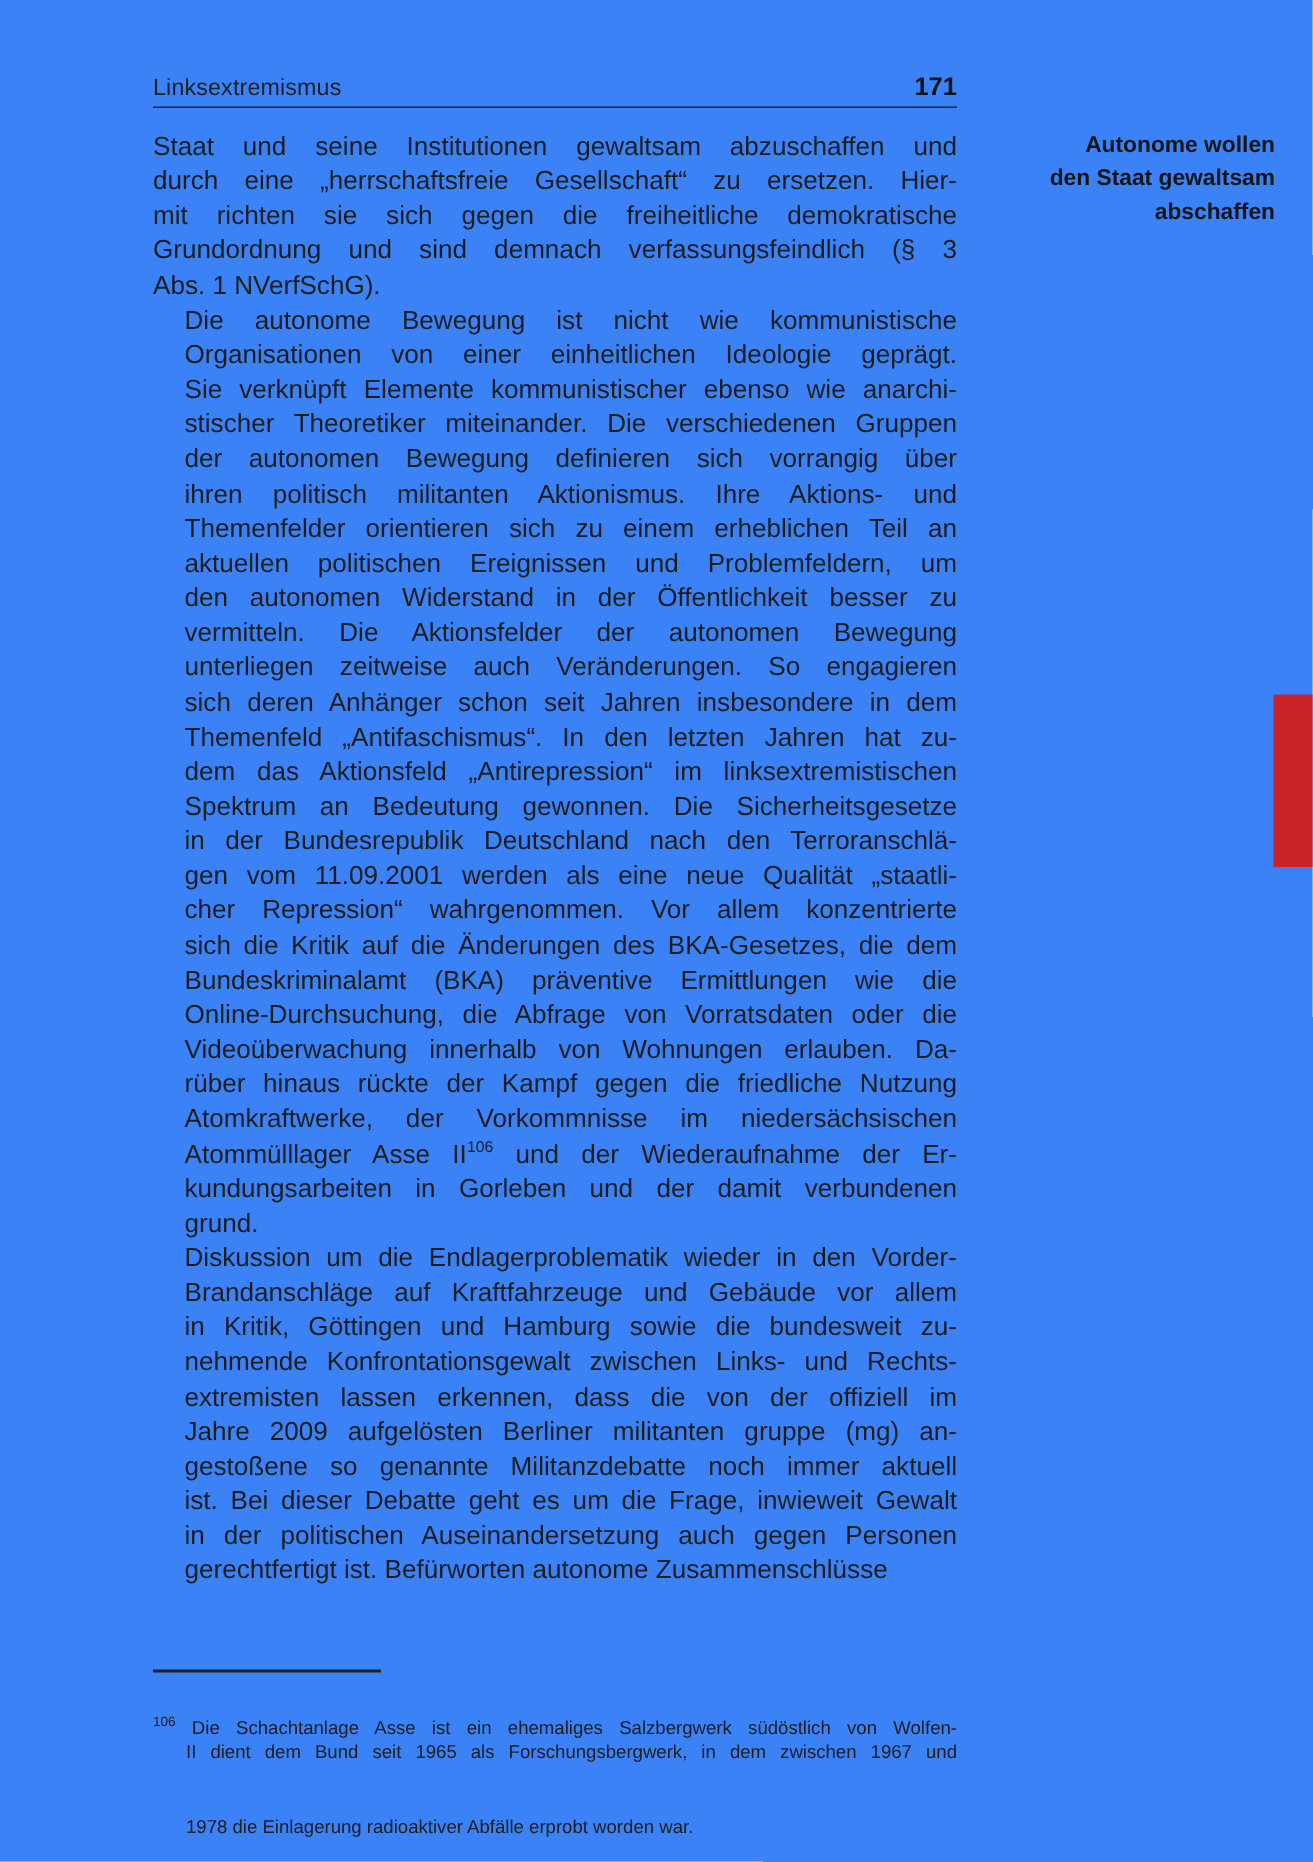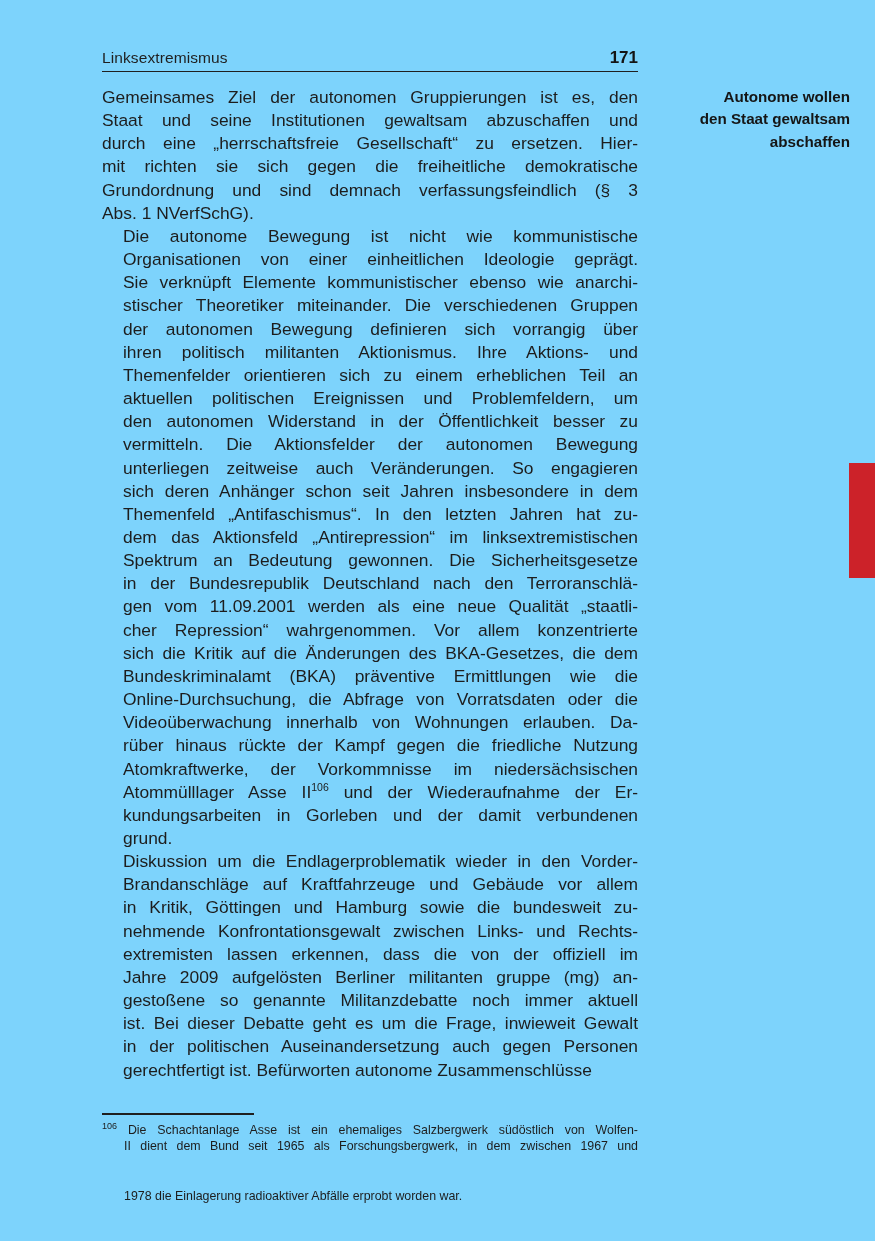--- a/index.html
+++ b/index.html
@@ -12,21 +12,21 @@
     height: 1241px;
     position: relative;
     font-family: "Liberation Sans", sans-serif;
     color: #1a1a1a;
     overflow: hidden;
   }
 
   .page {
     position: absolute;
     inset: 0;
-    background: #7dd3fc;
+    background: #3b82f6;
   }
 
   
   .running-head {
     position: absolute;
     left: 102px;
     top: 48px;
     width: 536px;
     display: flex;
     align-items: baseline;
@@ -138,20 +138,21 @@
     line-height: 0;
   }
   .footnote .fn-line {
     display: block;
     white-space: pre;
     text-align: justify;
     text-align-last: justify;
   }
   .footnote .fn-line.first {
     text-indent: 0;
+    margin-top: 22px;
   }
   .footnote .fn-line.cont {
     padding-left: 22px;
   }
   .footnote .fn-line.last {
     text-align-last: left;
     margin-top: 33px;
   }
 </style>
 </head>
@@ -161,21 +162,20 @@
 
   <div class="running-head">
     <span class="running-head-title">Linksextremismus</span>
     <span class="running-head-folio">171</span>
   </div>
   <div class="head-rule"></div>
 
   <div class="text-column">
 
     <p class="para" id="p1">
-        <span class="ln">Gemeinsames Ziel der autonomen Gruppierungen ist es, den</span>
         <span class="ln">Staat und seine Institutionen gewaltsam abzuschaffen und</span>
         <span class="ln">durch eine „herrschaftsfreie Gesellschaft“ zu ersetzen. Hier-</span>
         <span class="ln">mit richten sie sich gegen die freiheitliche demokratische</span>
         <span class="ln">Grundordnung und sind demnach verfassungsfeindlich (§ 3</span>
         <span class="ln last">Abs. 1 NVerfSchG).</span>
       </p>
     <p class="para" id="p2">
         <span class="ln">Die autonome Bewegung ist nicht wie kommunistische</span>
         <span class="ln">Organisationen von einer einheitlichen Ideologie geprägt.</span>
         <span class="ln">Sie verknüpft Elemente kommunistischer ebenso wie anarchi-</span>

